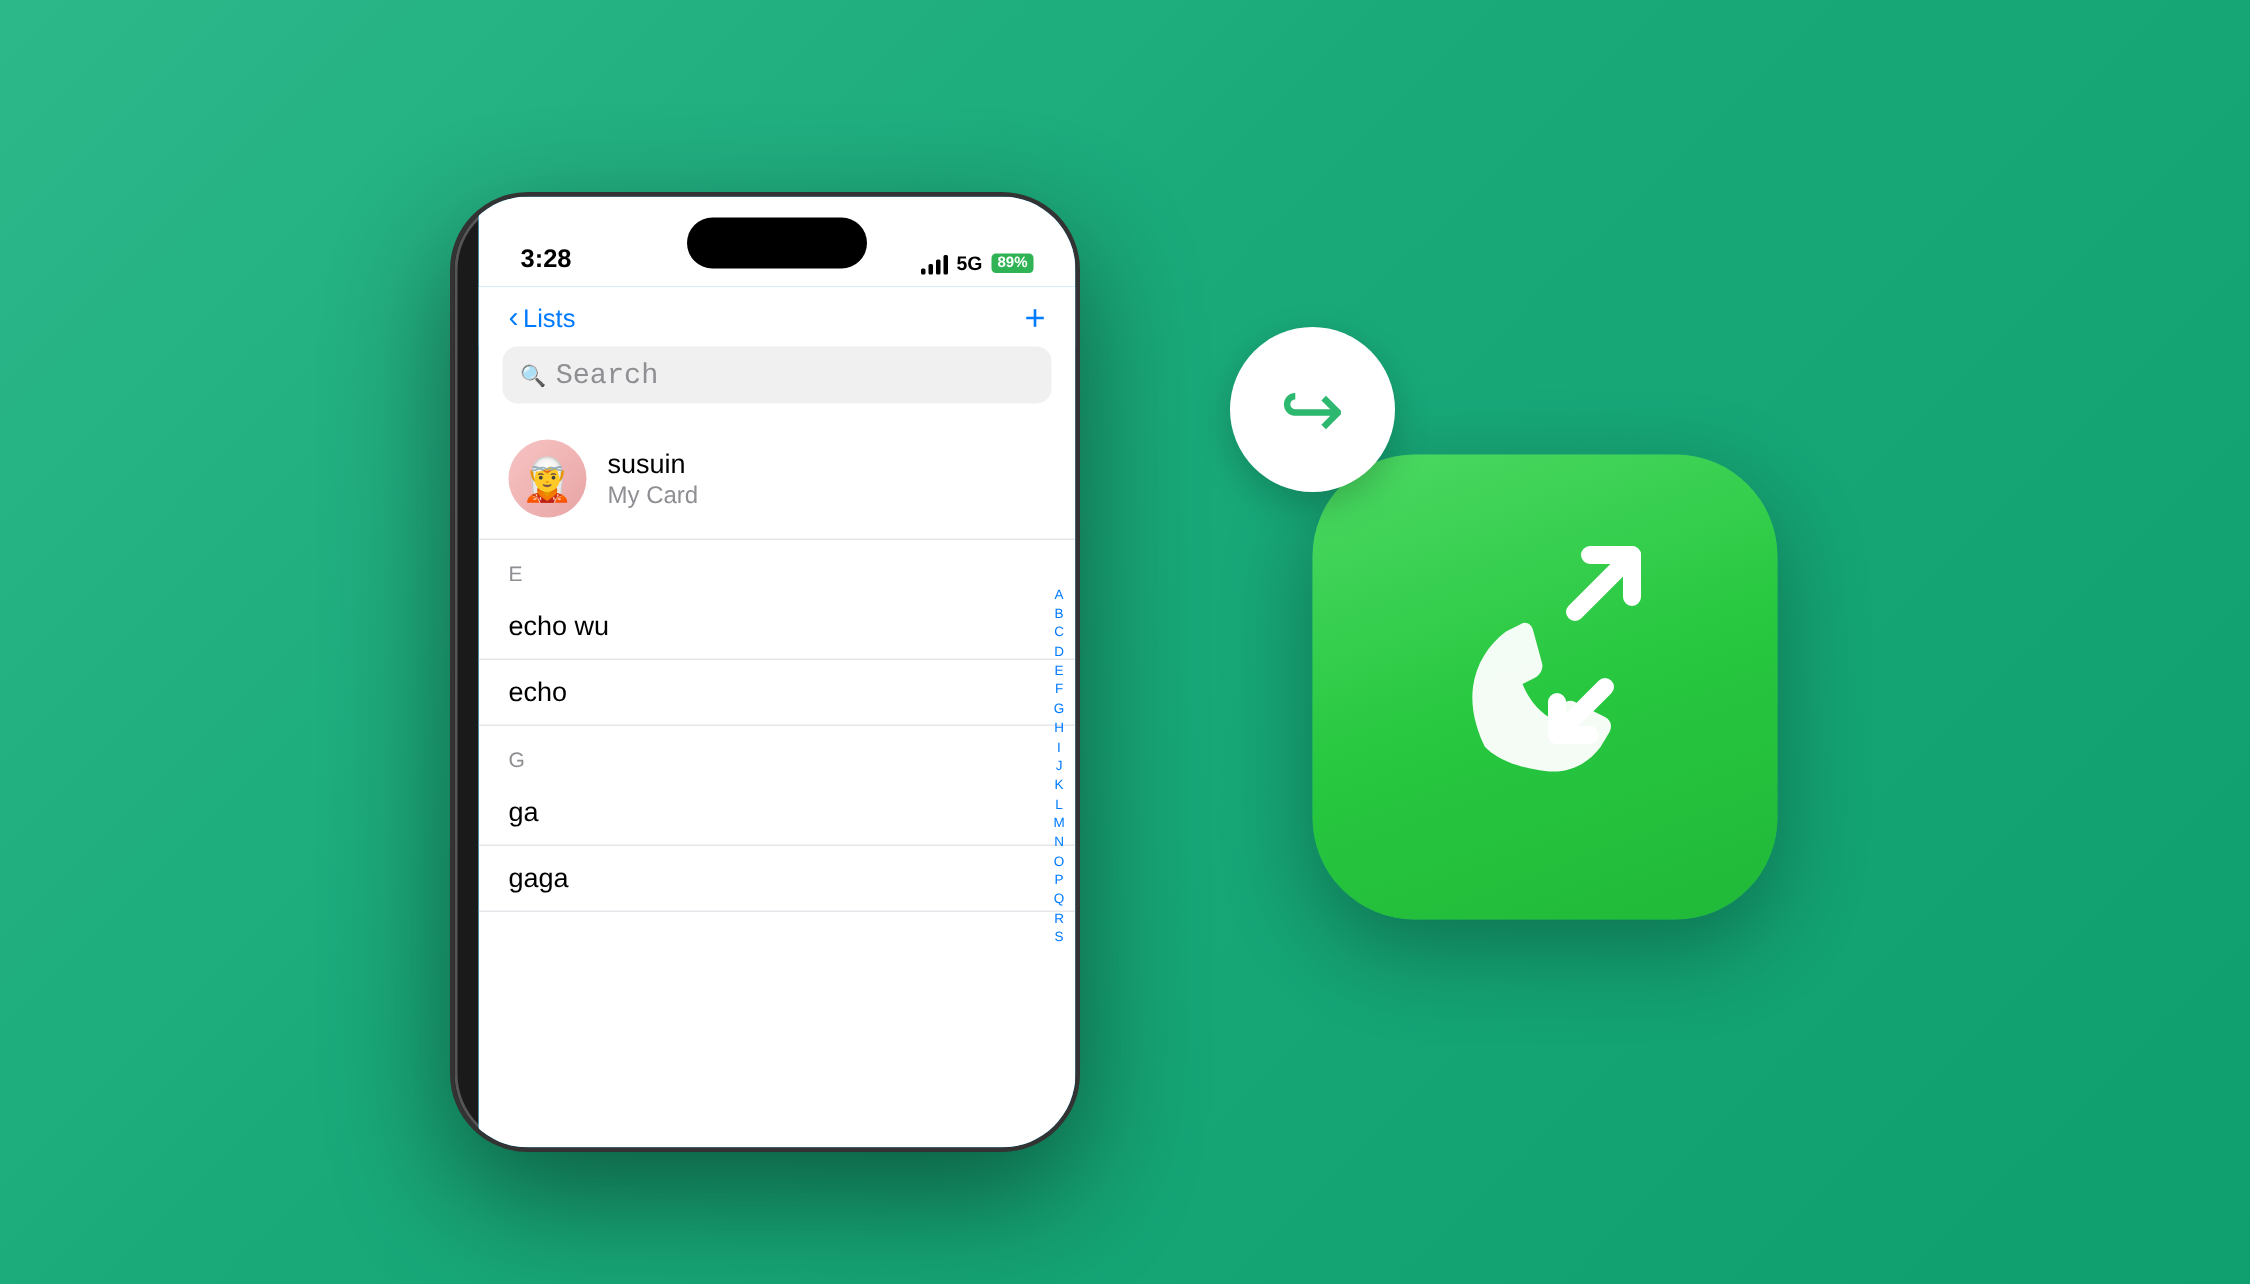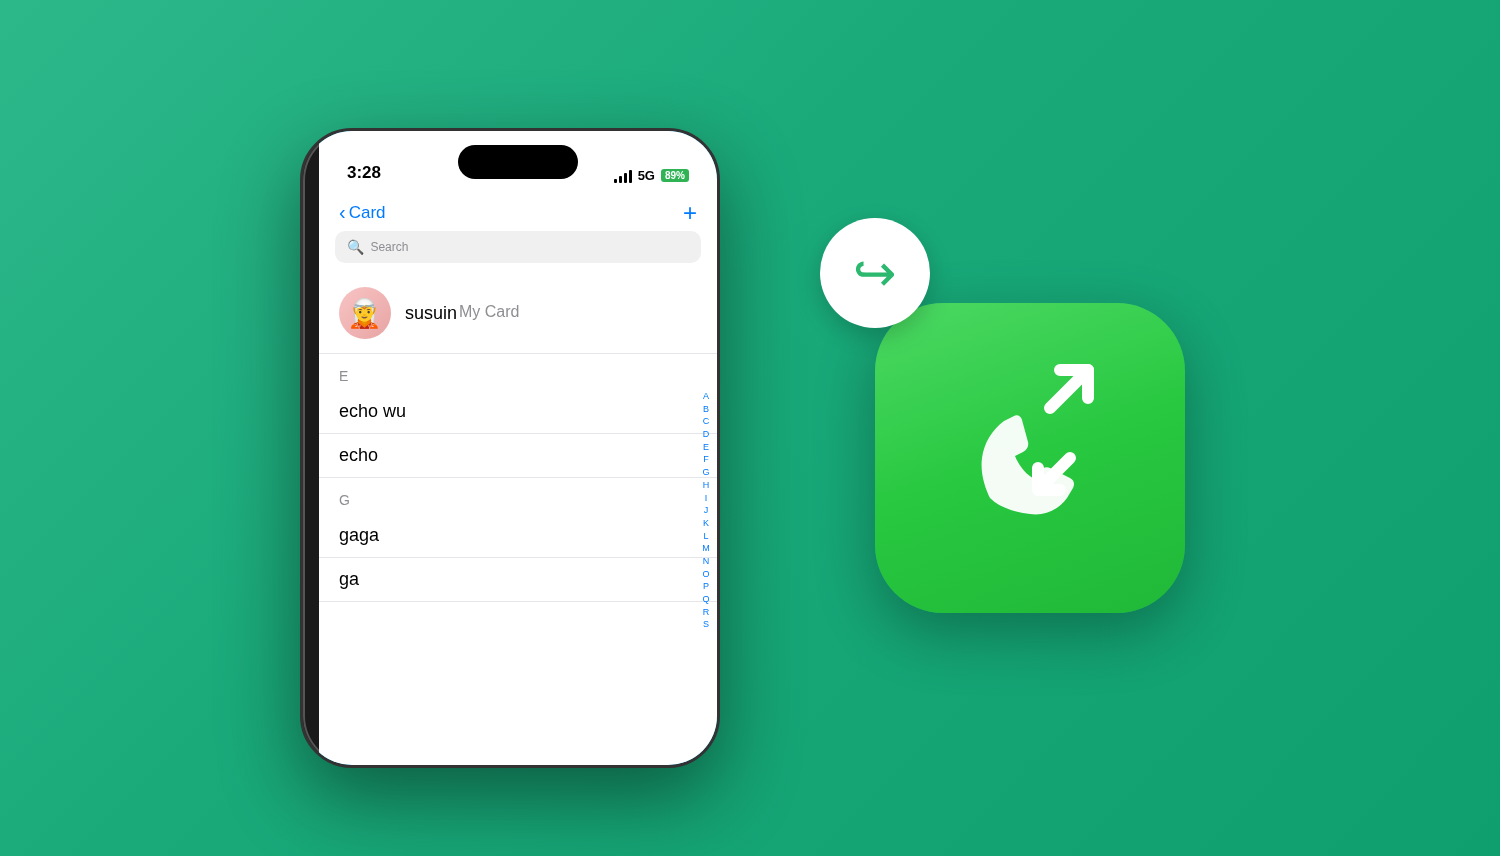--- a/index.html
+++ b/index.html
@@ -183,21 +183,22 @@
       padding: 8px 12px;
     }
 
     .search-icon-inline {
       color: #8e8e93;
       font-size: 14px;
     }
 
     .search-placeholder {
       color: #8e8e93;
-      font-size: 12px;
+      font-size: 19px;
+      font-family: Liberation Mono, monospace;
     }
 
     
     .my-card {
       display: flex;
       align-items: center;
       gap: 14px;
       padding: 10px 20px 14px;
       border-bottom: 1px solid #e5e5ea;
     }
@@ -210,21 +211,21 @@
       overflow: hidden;
       flex-shrink: 0;
       display: flex;
       align-items: center;
       justify-content: center;
       font-size: 28px;
     }
 
     .my-card-info {
       display: flex;
-      flex-direction: row;
+      flex-direction: column;
       gap: 2px;
     }
 
     .my-card-name {
       font-size: 18px;
       font-weight: 500;
       color: #000;
     }
 
     .my-card-sub {
@@ -337,21 +338,21 @@
             <span class="status-5g">5G</span>
             <span class="battery-badge">89%</span>
           </div>
         </div>
 
         <div class="contacts-content">
 
           <div class="nav-bar">
             <div class="nav-back">
               <span class="nav-back-chevron">‹</span>
-              <span>Card</span>
+              <span>Lists</span>
             </div>
             <span class="nav-plus">+</span>
           </div>
 
 
           <div class="search-bar">
             <span class="search-icon-inline">🔍</span>
             <span class="search-placeholder">Search</span>
           </div>
 
@@ -363,22 +364,22 @@
               <span class="my-card-name">susuin</span>
               <span class="my-card-sub">My Card</span>
             </div>
           </div>
 
           <div class="section-header">E</div>
           <div class="contact-row">echo wu</div>
           <div class="contact-row">echo</div>
 
           <div class="section-header">G</div>
+          <div class="contact-row">ga</div>
           <div class="contact-row">gaga</div>
-          <div class="contact-row">ga</div>
 
           <div class="alpha-index">
             <span class="alpha-letter">A</span>
             <span class="alpha-letter">B</span>
             <span class="alpha-letter">C</span>
             <span class="alpha-letter">D</span>
             <span class="alpha-letter">E</span>
             <span class="alpha-letter">F</span>
             <span class="alpha-letter">G</span>
             <span class="alpha-letter">H</span>

